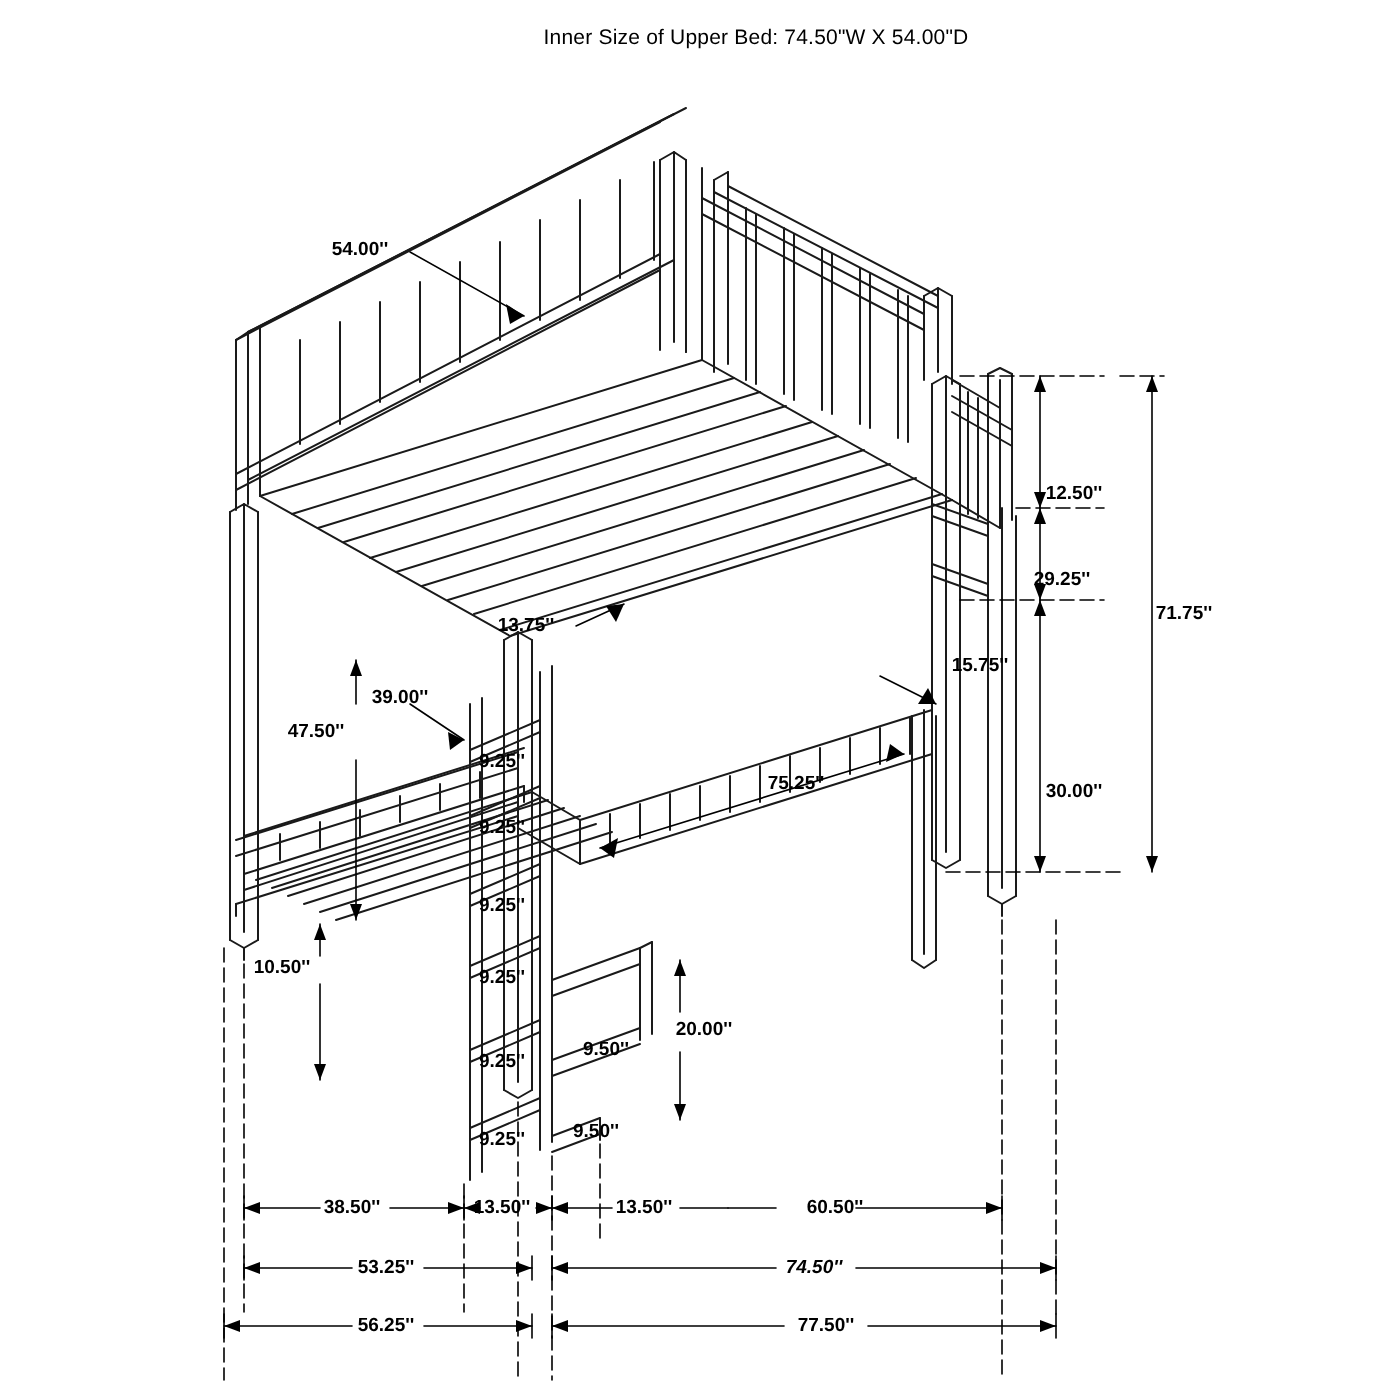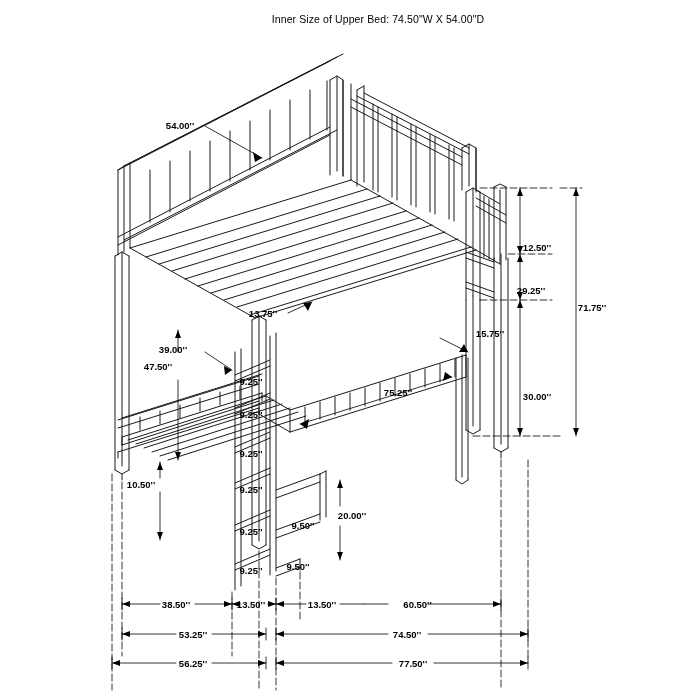--- a/index.html
+++ b/index.html
@@ -374,35 +374,35 @@
     </g>
   </svg>
 
   <div class="lbl" style="left:180px; top:125px;">54.00''</div>
   <div class="lbl" style="left:537px; top:210px;margin-top:37px;">12.50''</div>
   <div class="lbl" style="left:507px; top:290px;margin-left:24px;">29.25''</div>
   <div class="lbl" style="left:592px; top:307px;">71.75''</div>
   <div class="lbl" style="left:537px; top:396px;">30.00''</div>
   <div class="lbl" style="left:263px; top:313px;">13.75''</div>
   <div class="lbl" style="left:466px; top:333px;margin-left:24px;">15.75''</div>
-  <div class="lbl" style="left:173px; top:349px;text-align:center;">39.00''</div>
+  <div class="lbl" style="left:200px; top:349px;text-align:center;">39.00''</div>
   <div class="lbl" style="left:158px; top:366px;">47.50''</div>
   <div class="lbl" style="left:398px; top:392px;">75.25''</div>
   <div class="lbl" style="left:251px; top:381px;">9.25''</div>
   <div class="lbl" style="left:251px; top:414px;">9.25''</div>
   <div class="lbl" style="left:251px; top:453px;">9.25''</div>
   <div class="lbl" style="left:251px; top:489px;">9.25''</div>
   <div class="lbl" style="left:251px; top:531px;">9.25''</div>
   <div class="lbl" style="left:251px; top:570px;">9.25''</div>
   <div class="lbl" style="left:141px; top:484px;">10.50''</div>
   <div class="lbl" style="left:303px; top:525px;">9.50''</div>
   <div class="lbl" style="left:298px; top:566px;">9.50''</div>
   <div class="lbl" style="left:352px; top:515px;">20.00''</div>
   <div class="lbl" style="left:176px; top:604px;">38.50''</div>
   <div class="lbl" style="left:251px; top:604px;">13.50''</div>
   <div class="lbl" style="left:322px; top:604px;">13.50''</div>
   <div class="lbl" style="left:407px; top:604px;padding-left:21px;">60.50''</div>
   <div class="lbl" style="left:193px; top:634px;">53.25''</div>
-  <div class="lbl" style="left:407px; top:634px;">74.50''</div>
+  <div class="lbl" style="left:407px; top:634px;font-style:italic;">74.50''</div>
   <div class="lbl" style="left:193px; top:663px;">56.25''</div>
   <div class="lbl" style="left:413px; top:663px;">77.50''</div>
 
 </div>
 
 </body></html>

